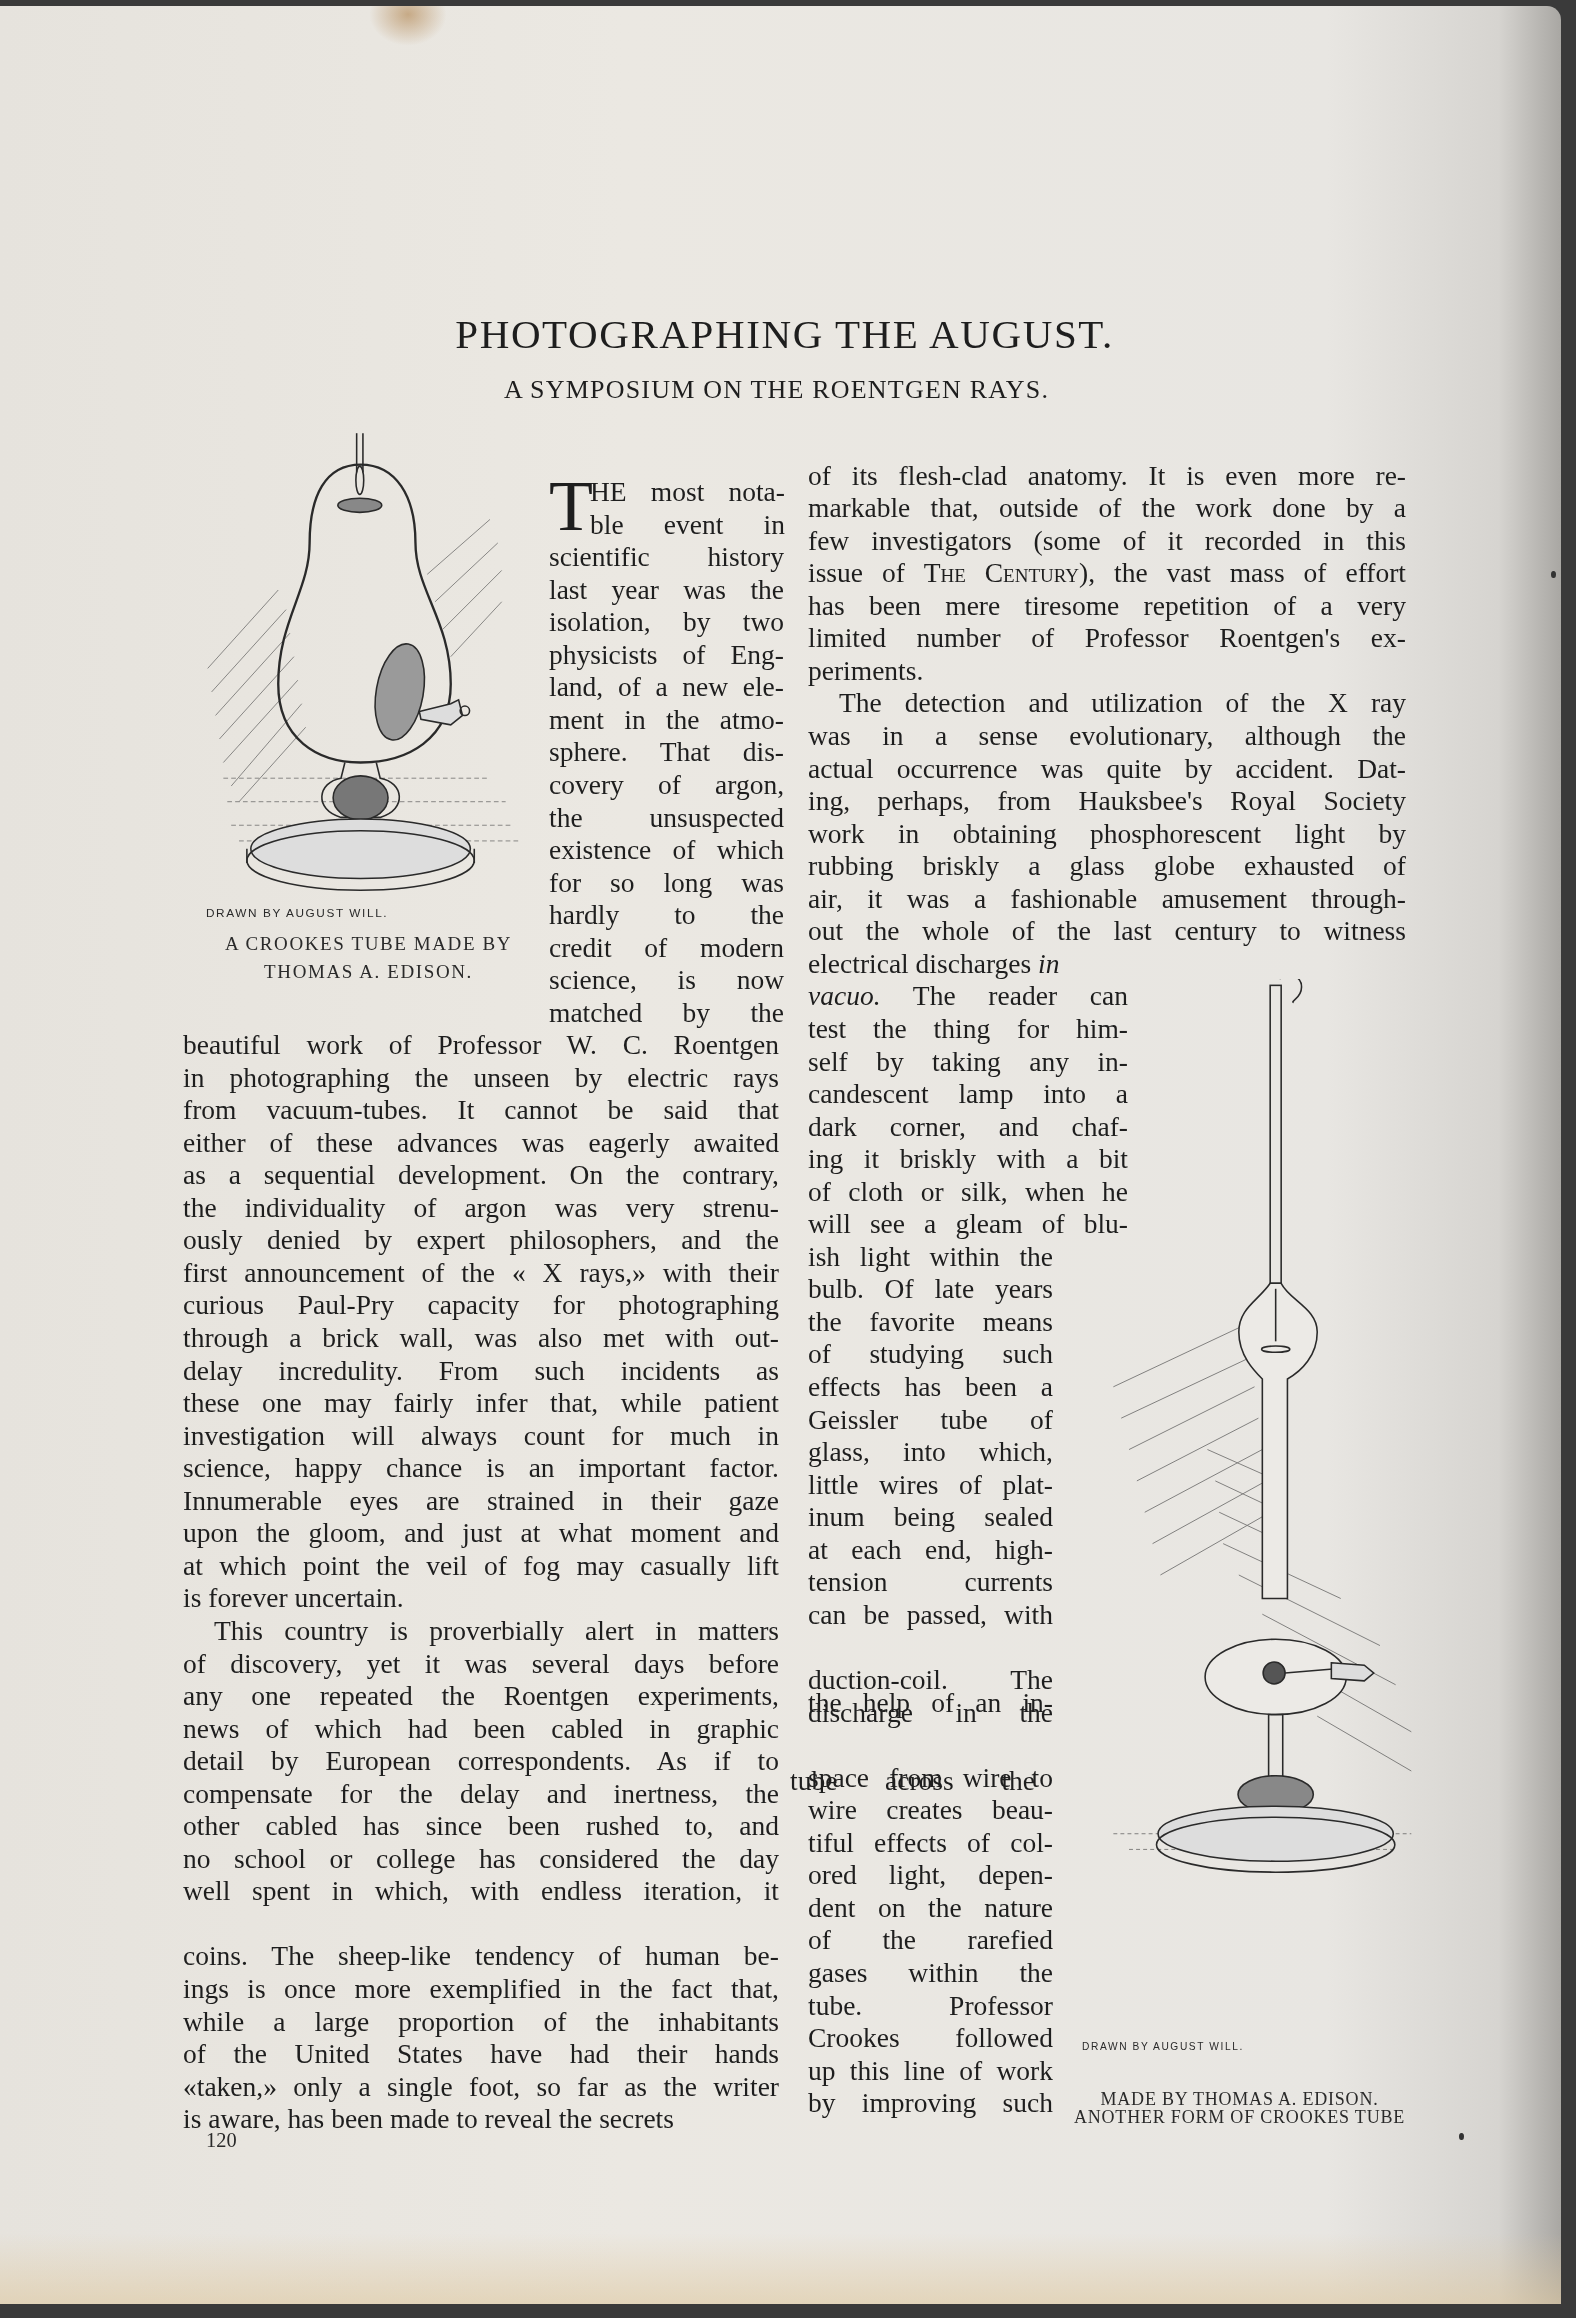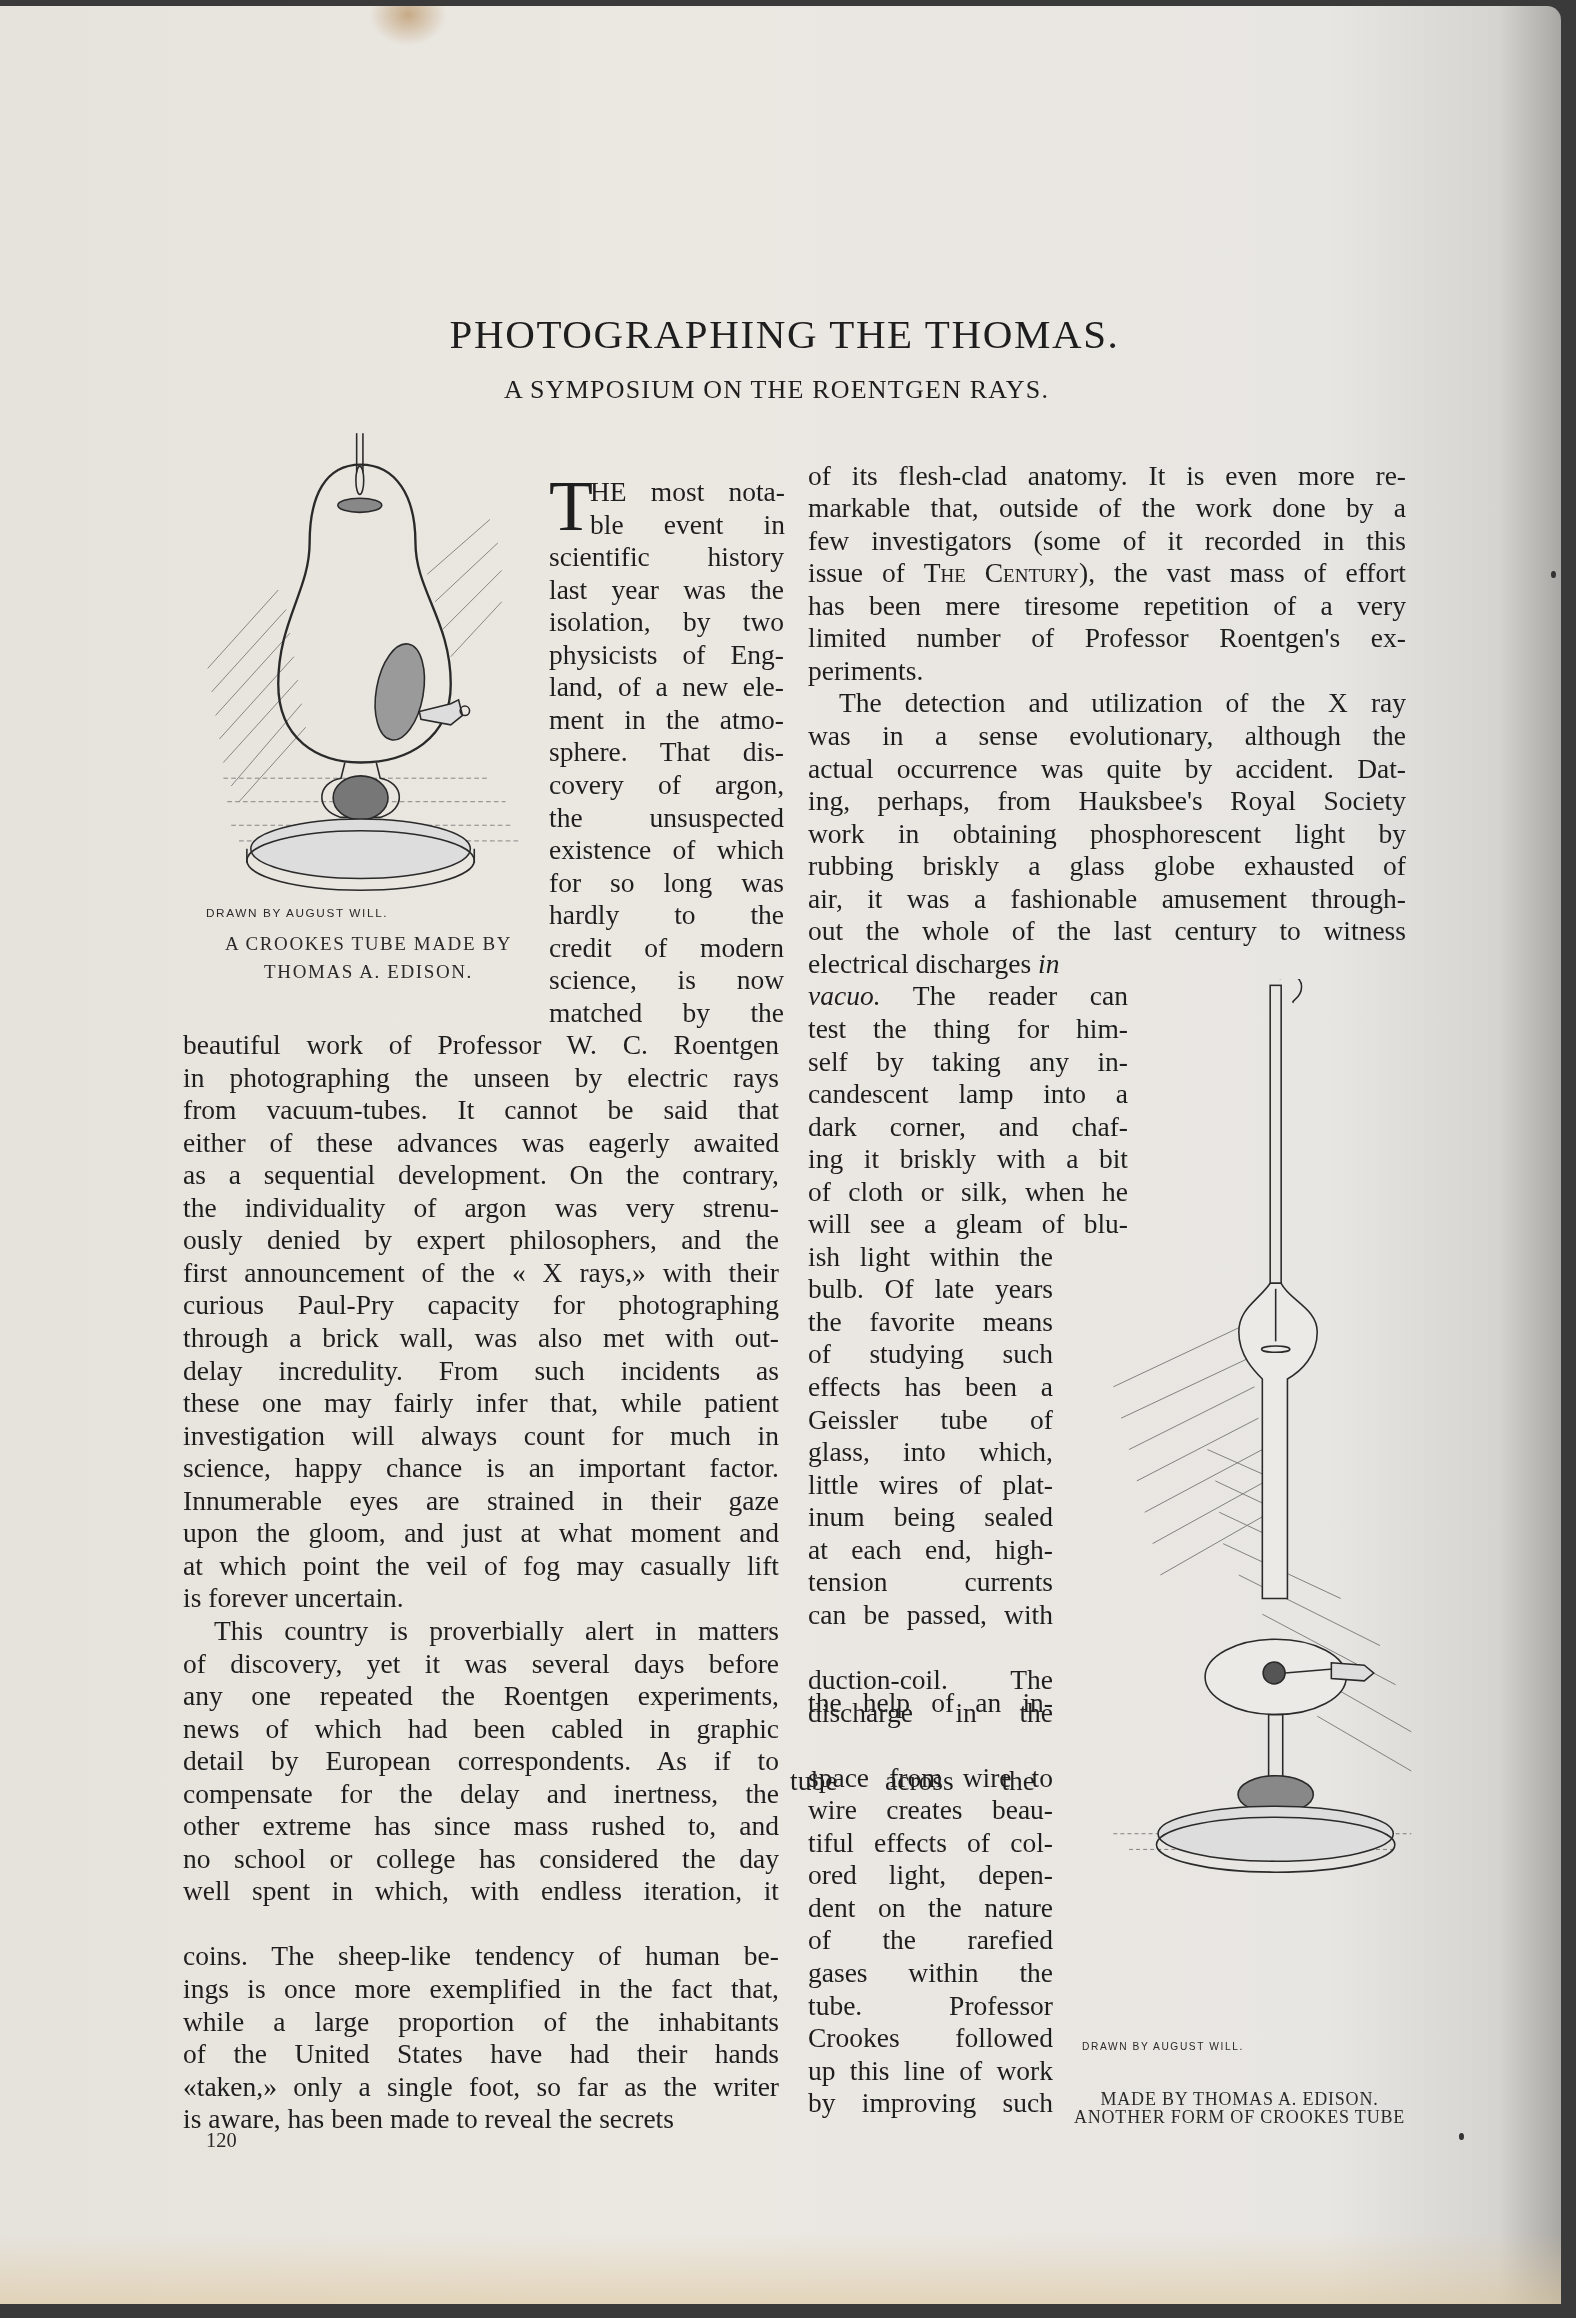--- a/index.html
+++ b/index.html
@@ -30,21 +30,21 @@
 </style>
 </head>
 <body>
 
 <div class="page">
   <div class="stain" style="left:369px;top:-23.5px;width:78px;height:63px;"></div>
   <div class="bottom-tint"></div>
   <div class="speck" style="left:1551px;top:565px;"></div>
   <div class="speck" style="left:1459px;top:2127px;"></div>
 
-  <div class="text title">PHOTOGRAPHING THE THOMAS.</div>
+  <div class="text title">PHOTOGRAPHING THE AUGUST.</div>
   <div class="text subtitle">A SYMPOSIUM ON THE ROENTGEN RAYS.</div>
 
   <svg style="left:192px;top:427px;" width="345" height="463" viewBox="0 0 440 590">
     <g stroke="#2a2a2a" fill="none" stroke-width="2">
 
       <g stroke="#555" stroke-width="1.2" opacity="0.7">
         <path d="M20 300 L110 200 M25 330 L120 225 M30 360 L125 255 M35 390 L130 285 M40 420 L135 315 M50 450 L140 345 M60 470 L145 375"></path>
         <path d="M300 180 L380 110 M310 215 L390 140 M320 250 L395 175 M330 285 L395 215"></path>
         <path d="M40 440 L380 440 M45 470 L400 470 M50 500 L410 500 M60 520 L420 520" stroke-dasharray="6 4"></path>
       </g>
@@ -146,21 +146,21 @@
     <div class="text line" style="left: 183px; top: 1478px; width: 596px;">Innumerable eyes are strained in their gaze</div>
     <div class="text line" style="left: 183px; top: 1510px; width: 596px;">upon the gloom, and just at what moment and</div>
     <div class="text line" style="left: 183px; top: 1543px; width: 596px;">at which point the veil of fog may casually lift</div>
     <div class="text line last" style="left: 183px; top: 1575px; width: 596px;">is forever uncertain.</div>
     <div class="text line indent" style="left: 183px; top: 1608px; width: 596px;">This country is proverbially alert in matters</div>
     <div class="text line" style="left: 183px; top: 1641px; width: 596px;">of discovery, yet it was several days before</div>
     <div class="text line" style="left: 183px; top: 1673px; width: 596px;">any one repeated the Roentgen experiments,</div>
     <div class="text line" style="left: 183px; top: 1706px; width: 596px;">news of which had been cabled in graphic</div>
     <div class="text line" style="left: 183px; top: 1738px; width: 596px;">detail by European correspondents. As if to</div>
     <div class="text line" style="left: 183px; top: 1771px; width: 596px;">compensate for the delay and inertness, the</div>
-    <div class="text line" style="left: 183px; top: 1803px; width: 596px;">other extreme has since mass rushed to, and</div>
+    <div class="text line" style="left: 183px; top: 1803px; width: 596px;">other cabled has since been rushed to, and</div>
     <div class="text line" style="left: 183px; top: 1836px; width: 596px;">no school or college has considered the day</div>
     <div class="text line" style="left: 183px; top: 1868px; width: 596px;">well spent in which, with endless iteration, it</div>
     <div class="text line" style="left: 183px; top: 1933px; width: 596px;">coins. The sheep-like tendency of human be-</div>
     <div class="text line" style="left: 183px; top: 1966px; width: 596px;">ings is once more exemplified in the fact that,</div>
     <div class="text line" style="left: 183px; top: 1999px; width: 596px;">while a large proportion of the inhabitants</div>
     <div class="text line" style="left: 183px; top: 2031px; width: 596px;">of the United States have had their hands</div>
     <div class="text line" style="left: 183px; top: 2064px; width: 596px;">«taken,» only a single foot, so far as the writer</div>
     <div class="text line last" style="left: 183px; top: 2096px; width: 596px;">is aware, has been made to reveal the secrets</div>
     <div class="text line" style="left: 808px; top: 453px; width: 598px;">of its flesh-clad anatomy. It is even more re-</div>
     <div class="text line" style="left: 808px; top: 485px; width: 598px;">markable that, outside of the work done by a</div>

